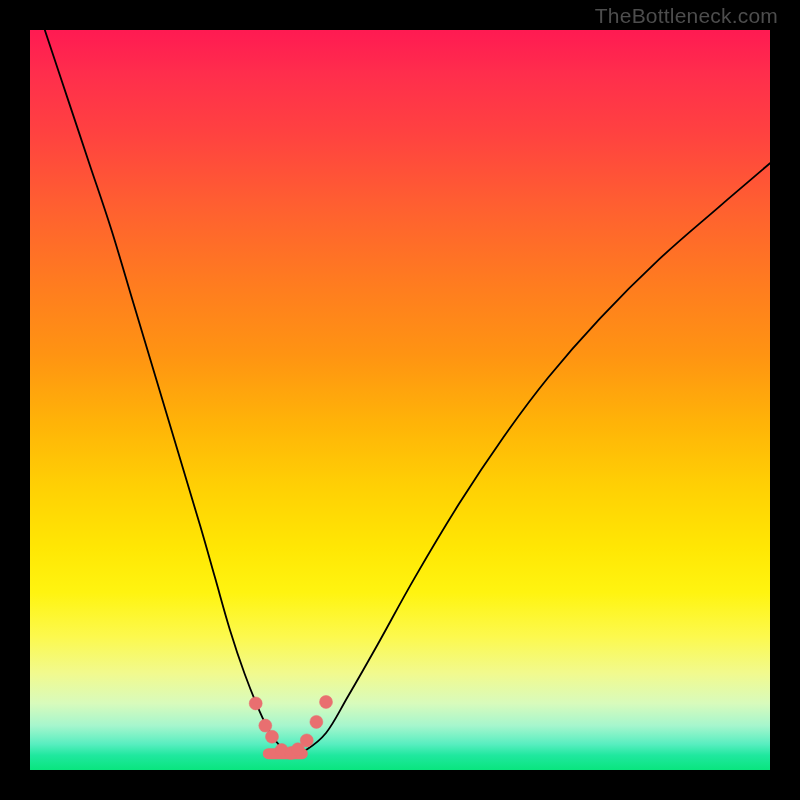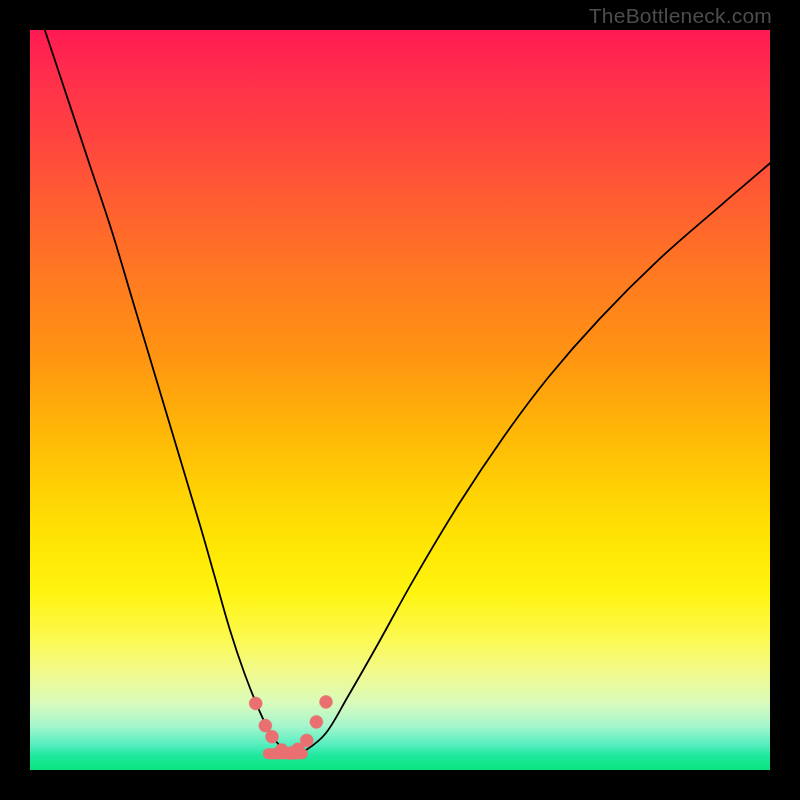--- a/index.html
+++ b/index.html
@@ -45,21 +45,21 @@
       #d8fbbc 91%,
       #a6f6cd 94%,
       #58eec0 96.5%,
       #20e89f 98%,
       #09e57e 100%
     );
   }
   .watermark {
     position: absolute;
     top: 4px;
-    right: 28px;
+    right: 22px;
     color: #4d4d4d;
     font-size: 21px;
     font-weight: 500;
     letter-spacing: 0.2px;
     user-select: none;
   }
   .curve {
     position: absolute;
     inset: 0;
     overflow: visible;

